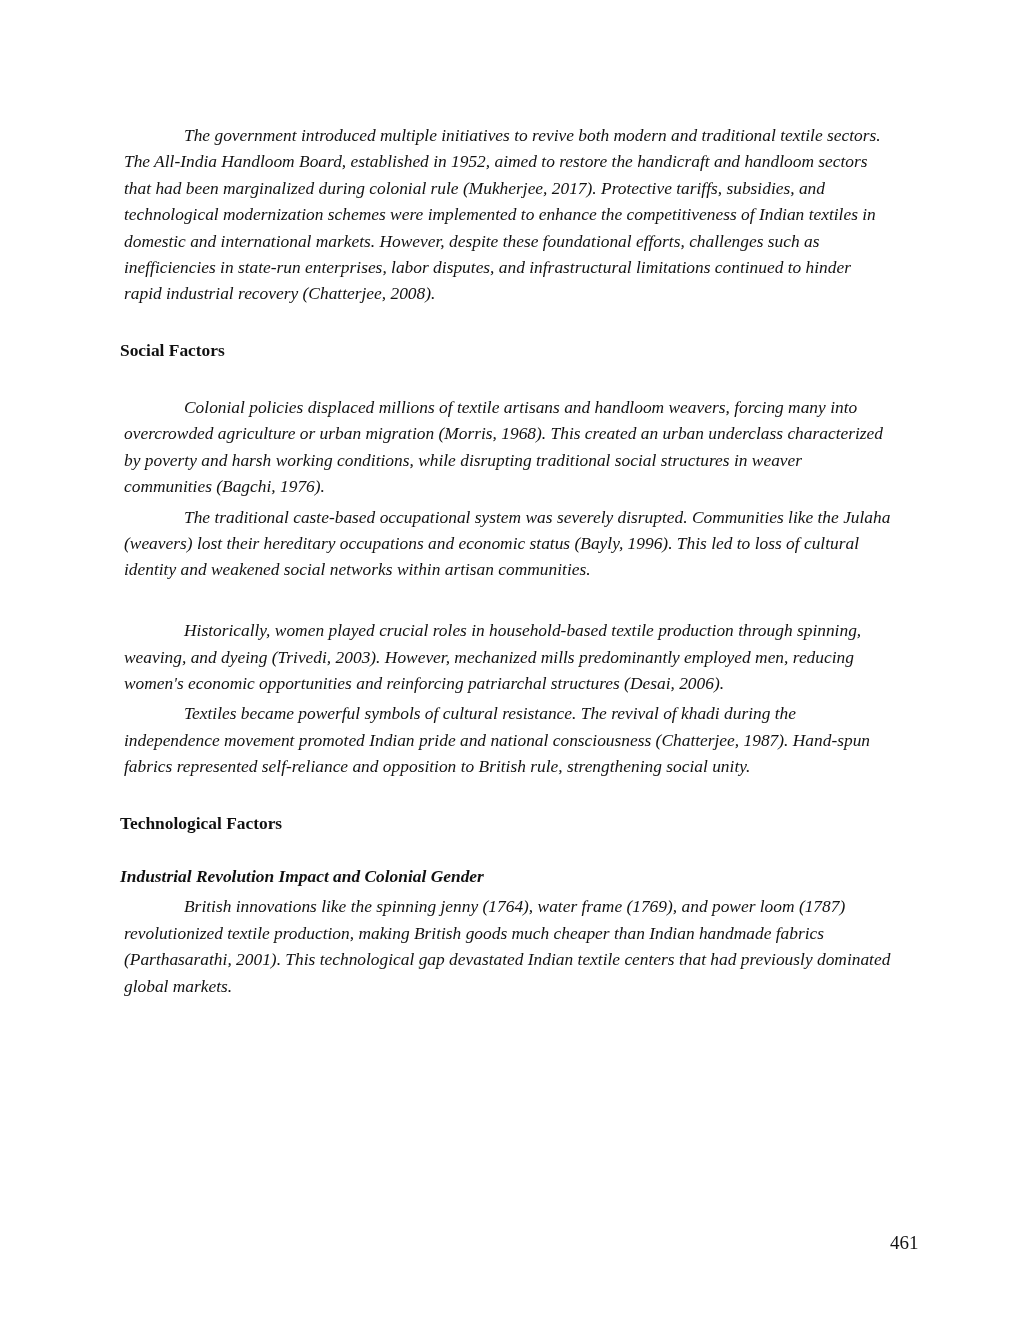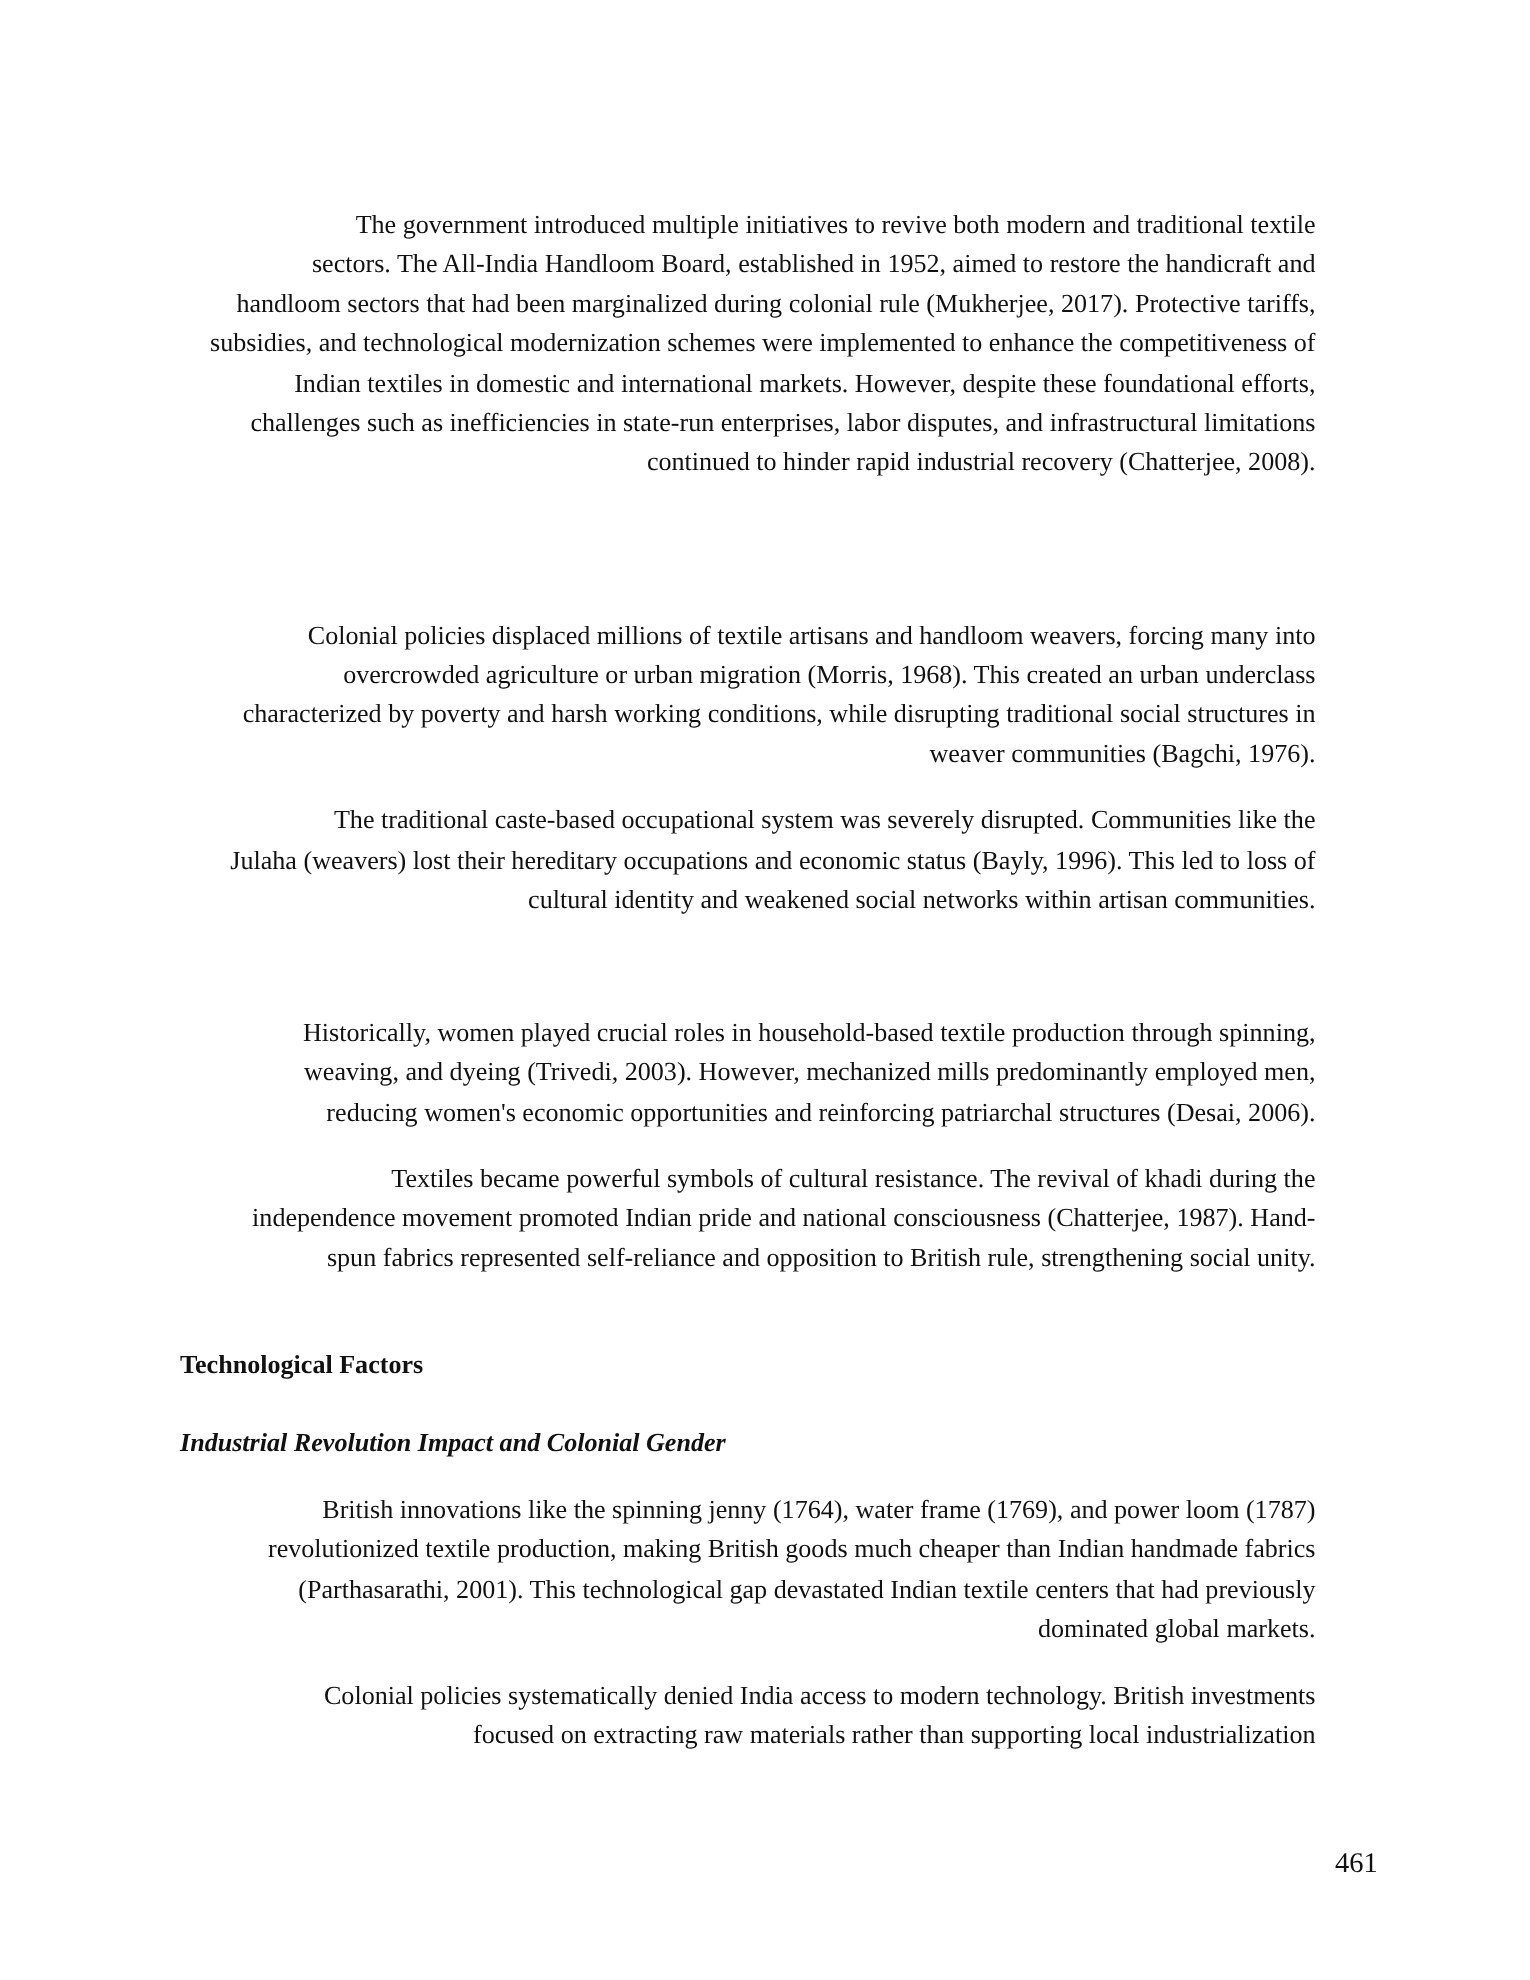--- a/index.html
+++ b/index.html
@@ -17,23 +17,24 @@
     }
     .page {
       position: absolute;
       left: 120px;
       top: 118px;
       width: 775px;
       font-size: 17.4px;
       line-height: 26.4px;
     }
     .para {
-      margin: 18px;
+      margin: 4px;
       text-indent: 60px;
-      text-align: right;
+      text-align: left;
+      font-style: italic;
     }
     .section-heading {
       margin: 0;
       font-weight: bold;
     }
     .sub-heading {
       margin: 0;
       font-weight: bold;
       font-style: italic;
     }
@@ -50,35 +51,35 @@
     }
   </style>
 </head>
 <body>
 
 <div class="page">
   <p class="para">The government introduced multiple initiatives to revive both modern and traditional textile sectors. The All-India Handloom Board, established in 1952, aimed to restore the handicraft and handloom sectors that had been marginalized during colonial rule (Mukherjee, 2017). Protective tariffs, subsidies, and technological modernization schemes were implemented to enhance the competitiveness of Indian textiles in domestic and international markets. However, despite these foundational efforts, challenges such as inefficiencies in state-run enterprises, labor disputes, and infrastructural limitations continued to hinder rapid industrial recovery (Chatterjee, 2008).</p>
 
   <div class="blank"></div>
 
+  <p class="section-heading">Social Factors</p>
 
   <div class="blank"></div>
 
   <p class="para">Colonial policies displaced millions of textile artisans and handloom weavers, forcing many into overcrowded agriculture or urban migration (Morris, 1968). This created an urban underclass characterized by poverty and harsh working conditions, while disrupting traditional social structures in weaver communities (Bagchi, 1976).</p>
   <p class="para">The traditional caste-based occupational system was severely disrupted. Communities like the Julaha (weavers) lost their hereditary occupations and economic status (Bayly, 1996). This led to loss of cultural identity and weakened social networks within artisan communities.</p>
 
   <div class="blank"></div>
 
   <p class="para">Historically, women played crucial roles in household-based textile production through spinning, weaving, and dyeing (Trivedi, 2003). However, mechanized mills predominantly employed men, reducing women's economic opportunities and reinforcing patriarchal structures (Desai, 2006).</p>
   <p class="para">Textiles became powerful symbols of cultural resistance. The revival of khadi during the independence movement promoted Indian pride and national consciousness (Chatterjee, 1987). Hand-spun fabrics represented self-reliance and opposition to British rule, strengthening social unity.</p>
 
   <div class="blank"></div>
 
   <p class="section-heading">Technological Factors</p>
 
   <div class="blank"></div>
 
   <p class="sub-heading">Industrial Revolution Impact and Colonial Gender</p>
   <p class="para">British innovations like the spinning jenny (1764), water frame (1769), and power loom (1787) revolutionized textile production, making British goods much cheaper than Indian handmade fabrics (Parthasarathi, 2001). This technological gap devastated Indian textile centers that had previously dominated global markets.</p>
-  <p class="para">Colonial policies systematically denied India access to modern technology. British investments focused on extracting raw materials rather than supporting local industrialization</p>
 </div>
 
 <div class="page-number">461</div>
 
 </body></html>

